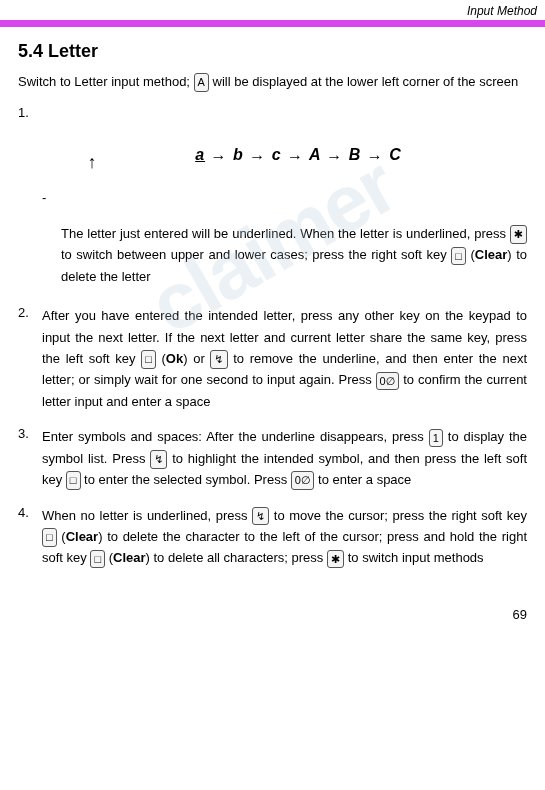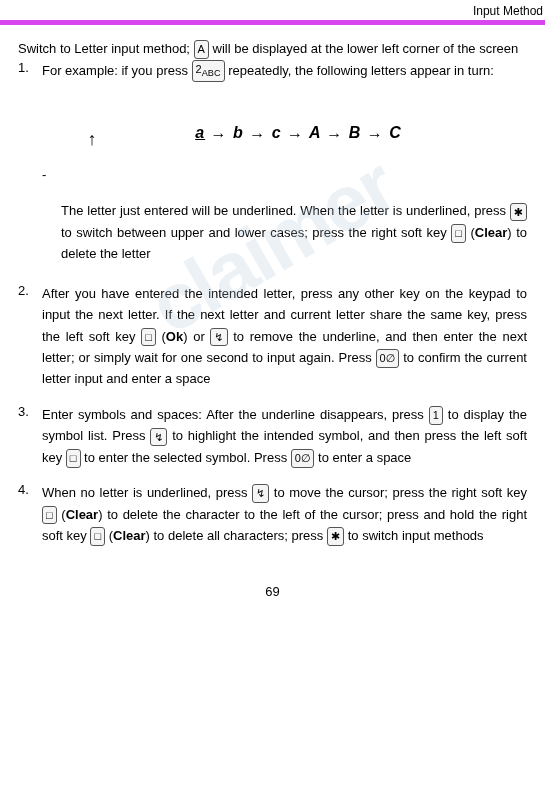--- a/index.html
+++ b/index.html
@@ -6,34 +6,35 @@
     body {
       width: 545px;
       min-height: 790px;
       background: #fff;
       font-family: Arial, sans-serif;
       font-size: 13px;
       color: #000;
     }
     .header {
       text-align: right;
-      padding: 4px 2px 2px 10px;
+      padding: 4px 8px 2px 10px;
       font-size: 12px;
-      border-bottom: 5px solid #d946ef;
+      font-style: italic;
+      border-bottom: 7px solid #d946ef;
     }
     .content {
       padding: 14px 18px 14px 18px;
     }
     .page-title {
       font-size: 18px;
       font-weight: bold;
       margin-bottom: 10px;
     }
     .intro-text {
-      margin-bottom: 0;
+      margin-bottom: 12px;
       line-height: 1.6;
       text-align: justify;
     }
     .section-list {
       list-style: none;
       padding: 0;
     }
     .section-list > li {
       margin-bottom: 14px;
       padding-left: 0;
@@ -94,21 +95,21 @@
       text-align: center;
       font-size: 80px;
       font-weight: bold;
       color: rgba(180,200,220,0.25);
       transform: rotate(-30deg);
       pointer-events: none;
       z-index: 0;
       letter-spacing: -2px;
     }
     .page-num {
-      text-align: center;
+      text-align: right;
       padding: 10px 18px 8px 18px;
       font-size: 13px;
     }
     .relative-wrap {
       position: relative;
     }
     .diagram-wrap {
       position: relative;
       display: flex;
       justify-content: center;
@@ -141,32 +142,32 @@
 <body>
 
 <div class="relative-wrap">
   <div class="watermark">claimer</div>
 
   <div class="header">
     <span>Input Method</span>
   </div>
 
   <div class="content">
+    <div class="page-title">5.4 Letter</div>
 
     <div class="intro-text">
       Switch to Letter input method;&nbsp;<span class="inline-key">A</span>&nbsp;will be displayed at the lower left corner of the screen
     </div>
 
     <ol class="section-list">
 
       <li>
         <div class="list-item-content">
           <span class="list-num">1.</span>
           <div class="list-body">
-            <p>For example: if you press <span class="inline-key">2<sub>ABC</sub></span> repeatedly, the following letters appear in turn:</p>
 
             <div class="diagram-wrap">
               <span class="diagram-text">
                 <span class="underline-a">a</span>
                 <span> → </span>
                 <span>b</span>
                 <span> → </span>
                 <span>c</span>
                 <span> → </span>
                 <span>A</span>

